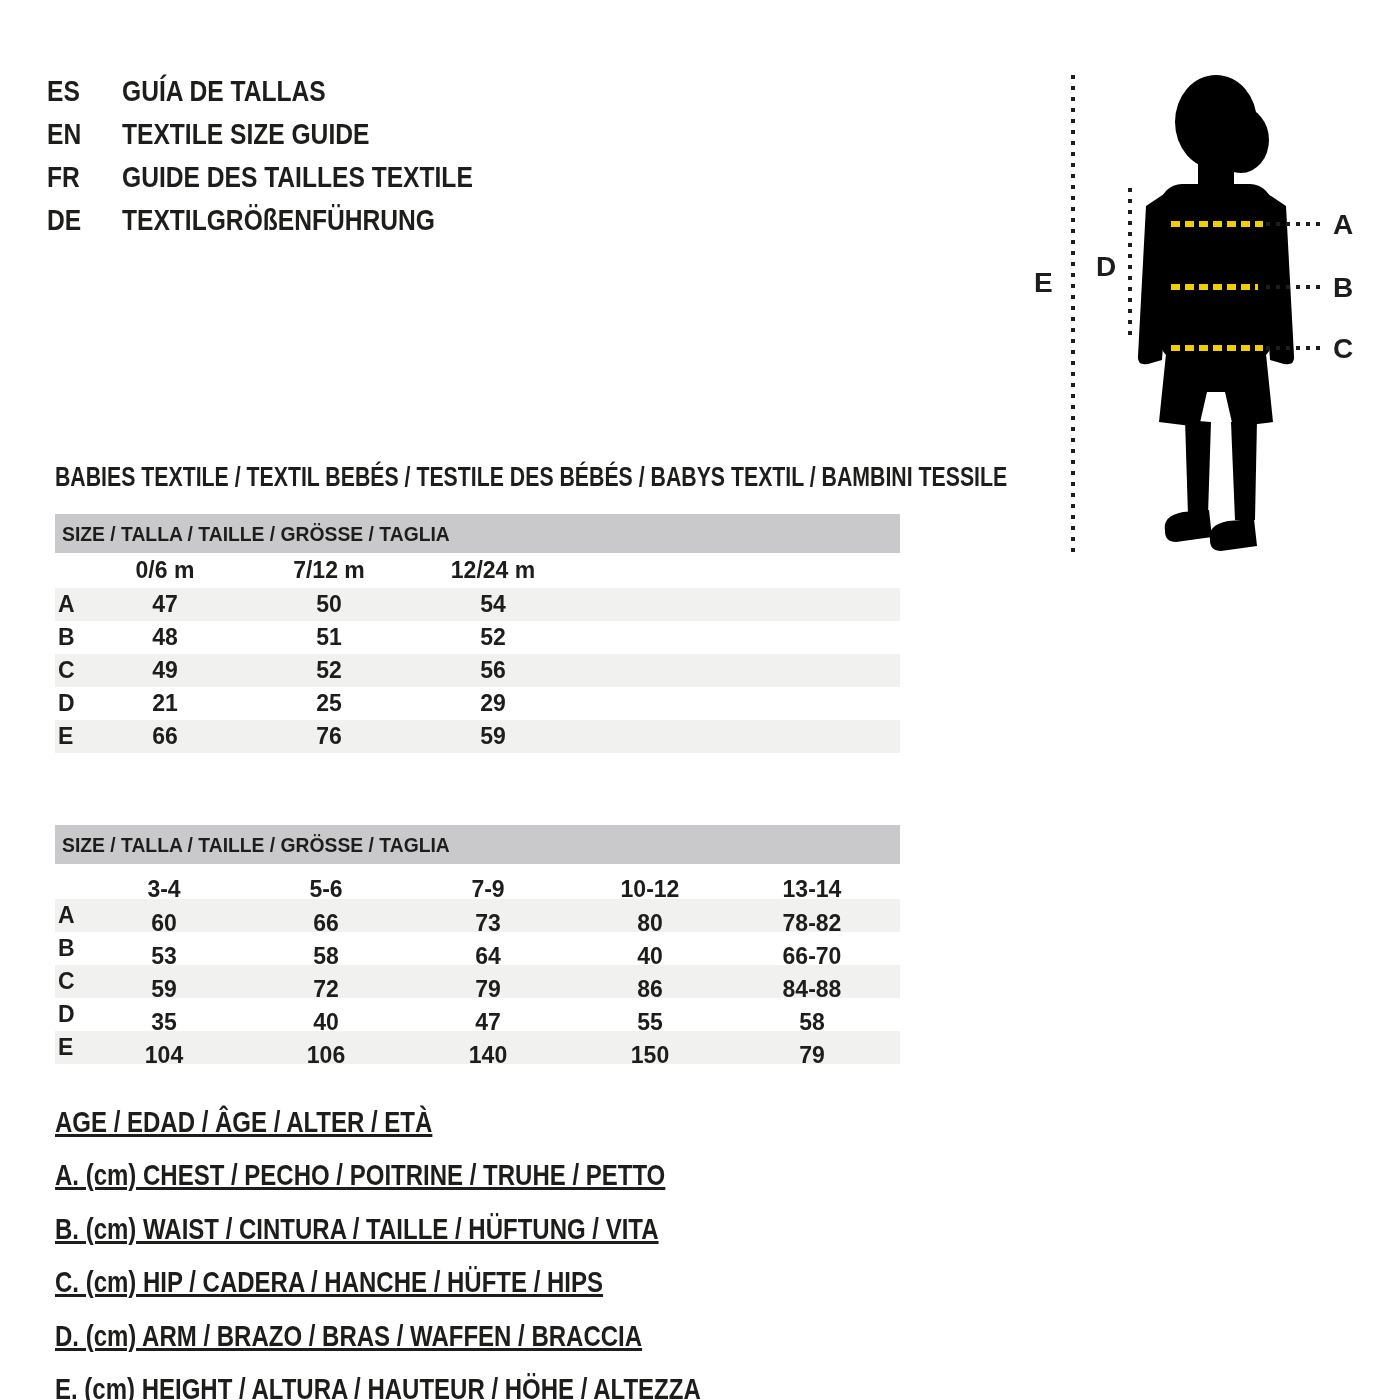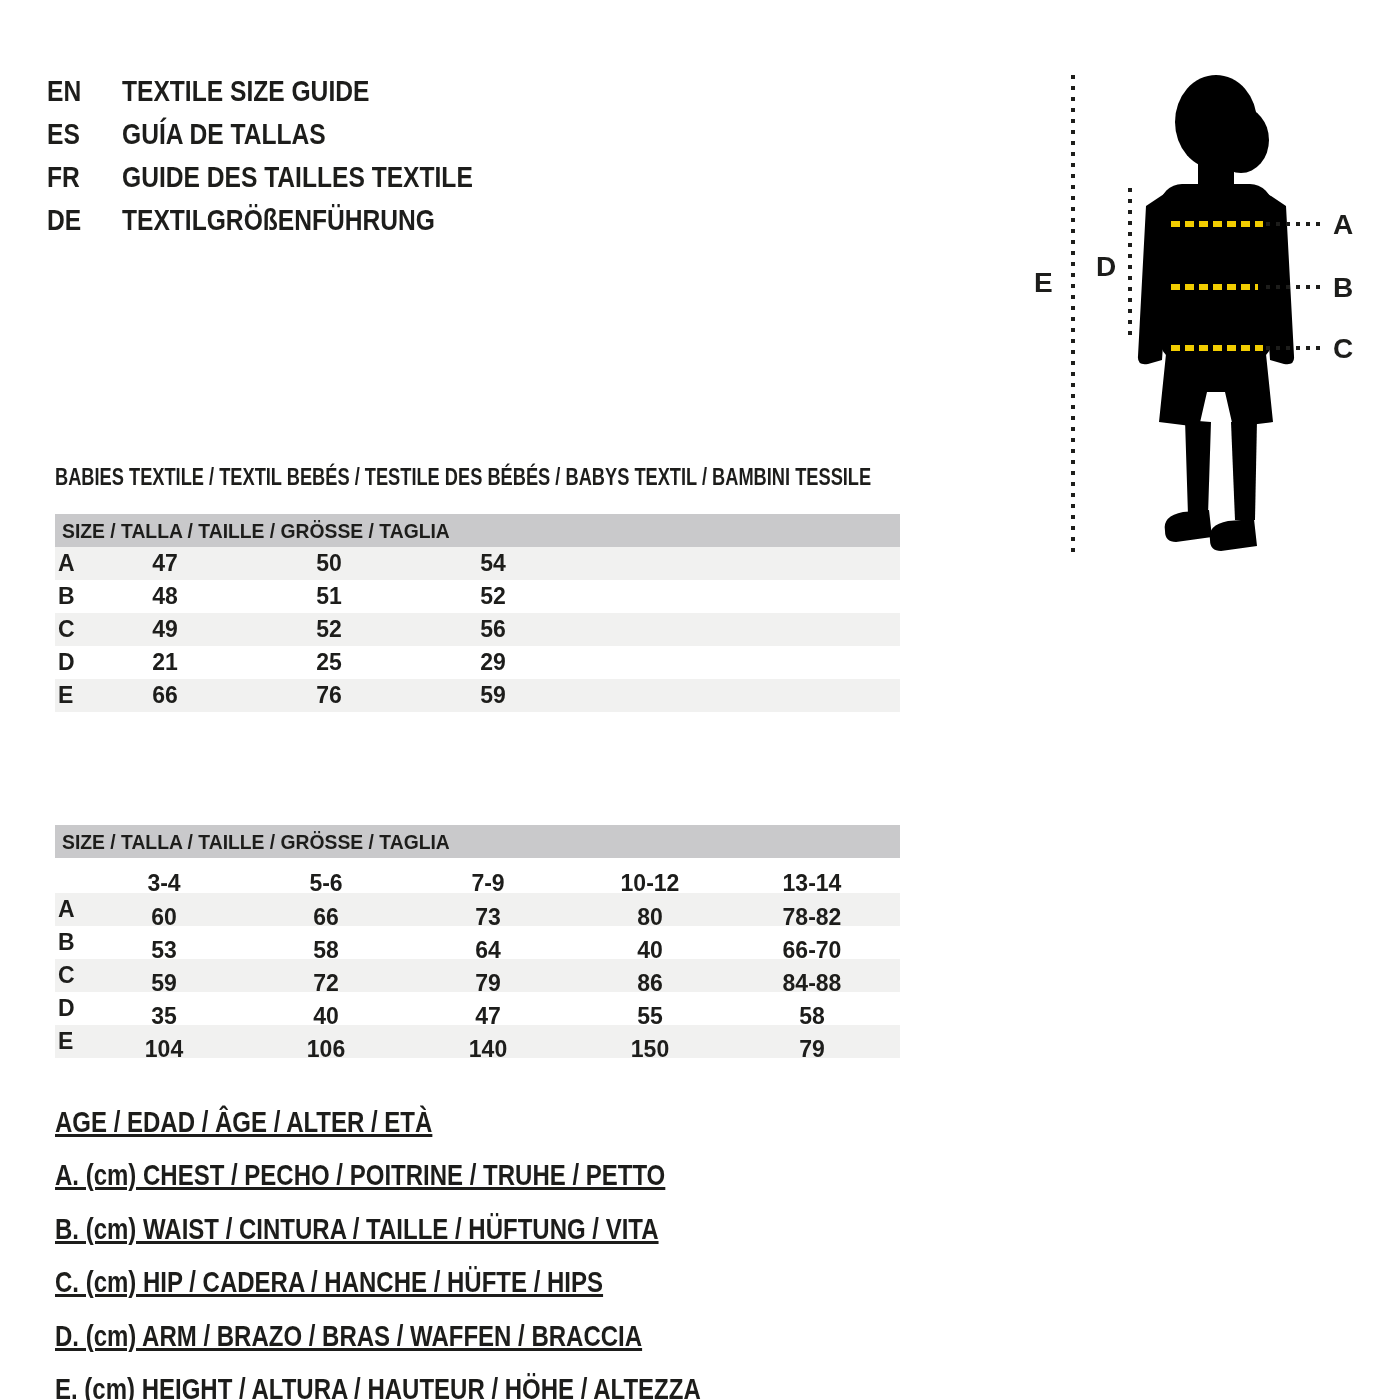--- a/index.html
+++ b/index.html
@@ -17,54 +17,54 @@
   .lang-list{position:absolute;left:47px;top:69px;}
   .lang-row{display:flex;align-items:center;height:43px;font-size:30px;}
   .lang-code{width:75px;}
 
   
   .figure{position:absolute;left:1020px;top:60px;width:370px;height:500px;}
   .figure svg{display:block;}
   .fig-label{font-family:"Liberation Sans","DejaVu Sans",sans-serif;font-weight:700;font-size:28px;fill:#1d1d1b;}
 
   
-  .section-heading{position:absolute;left:55px;height:33px;line-height:33px;font-size:24px;text-decoration:underline;}
+  .section-heading{position:absolute;left:55px;height:33px;line-height:33px;font-size:28px;text-decoration:underline;}
   #babies-heading{top:460px;}
   #children-heading{top:772px;}
 
   
   .size-table{position:absolute;left:55px;width:845px;}
   #babies-table{top:514px;}
   #children-table{top:825px;}
-  .size-bar{height:33px;background:#c9c9cb;display:flex;align-items:center;padding-left:7px;font-size:21px;}
+  .size-bar{height:39px;background:#c9c9cb;display:flex;align-items:center;padding-left:7px;font-size:21px;}
   .col-row{height:35px;display:flex;align-items:center;font-size:23px;}
   .data-row{height:33px;display:flex;align-items:center;font-size:23px;}
   .data-row.striped{background:#f1f1f0;}
   .row-label{width:28px;padding-left:3px;box-sizing:border-box;}
   .cell{text-align:center;}
   .babies-cols .cell{width:164px;}
   .children-cols .cell{width:162px;margin-top:16px;}
 
   
   .legend{position:absolute;left:55px;top:1095px;font-size:30px;}
   .legend-line{height:53.5px;display:flex;align-items:center;text-decoration:underline;}
 </style>
 </head>
 <body>
 
 <div class="page">
 
   <div class="lang-list">
     <div class="lang-row">
+      <span class="lang-code"><span class="cx82">ES</span></span>
+      <span class="lang-title"><span class="cx82">GUÍA DE TALLAS</span></span>
+    </div>
+    <div class="lang-row">
       <span class="lang-code"><span class="cx82">EN</span></span>
       <span class="lang-title"><span class="cx82">TEXTILE SIZE GUIDE</span></span>
-    </div>
-    <div class="lang-row">
-      <span class="lang-code"><span class="cx82">ES</span></span>
-      <span class="lang-title"><span class="cx82">GUÍA DE TALLAS</span></span>
     </div>
     <div class="lang-row">
       <span class="lang-code"><span class="cx82">FR</span></span>
       <span class="lang-title"><span class="cx82">GUIDE DES TAILLES TEXTILE</span></span>
     </div>
     <div class="lang-row">
       <span class="lang-code"><span class="cx82">DE</span></span>
       <span class="lang-title"><span class="cx82">TEXTILGRÖßENFÜHRUNG</span></span>
     </div>
   </div>
@@ -105,20 +105,26 @@
   </div>
 
   <div class="section-heading" id="babies-heading">
     <span class="cx76">BABIES TEXTILE / TEXTIL BEBÉS / TESTILE DES BÉBÉS / BABYS TEXTIL / BAMBINI TESSILE</span>
   </div>
 
   <div class="size-table" id="babies-table">
     <div class="size-bar">
       <span class="cx92">SIZE / TALLA / TAILLE / GRÖSSE / TAGLIA</span>
     </div>
+    <div class="col-row babies-cols">
+      <span class="row-label"></span>
+      <span class="cell">0/6 m</span>
+      <span class="cell">7/12 m</span>
+      <span class="cell">12/24 m</span>
+    </div>
     <div class="data-row striped babies-cols">
       <span class="row-label">A</span>
       <span class="cell">47</span>
       <span class="cell">50</span>
       <span class="cell">54</span>
     </div>
     <div class="data-row babies-cols">
       <span class="row-label">B</span>
       <span class="cell">48</span>
       <span class="cell">51</span>

